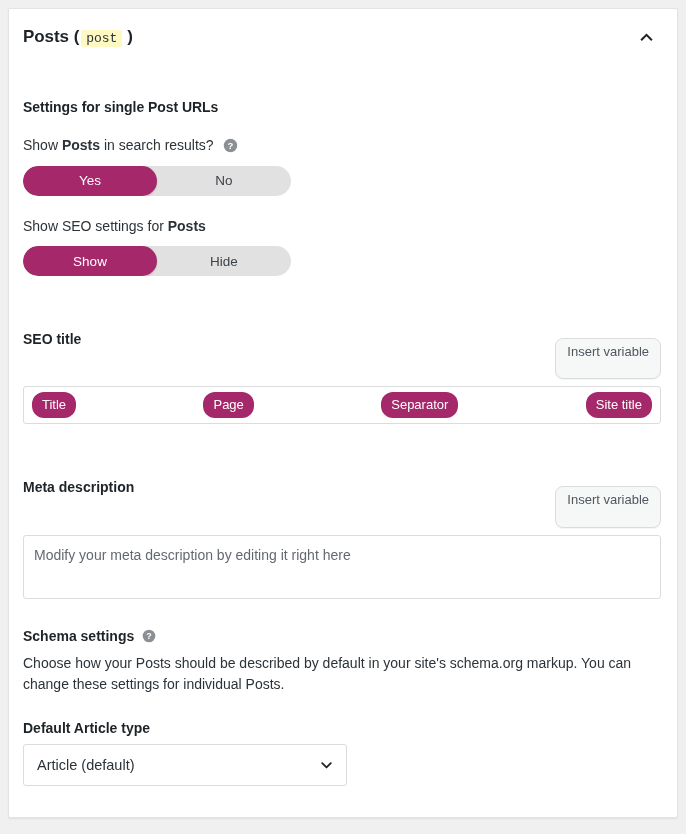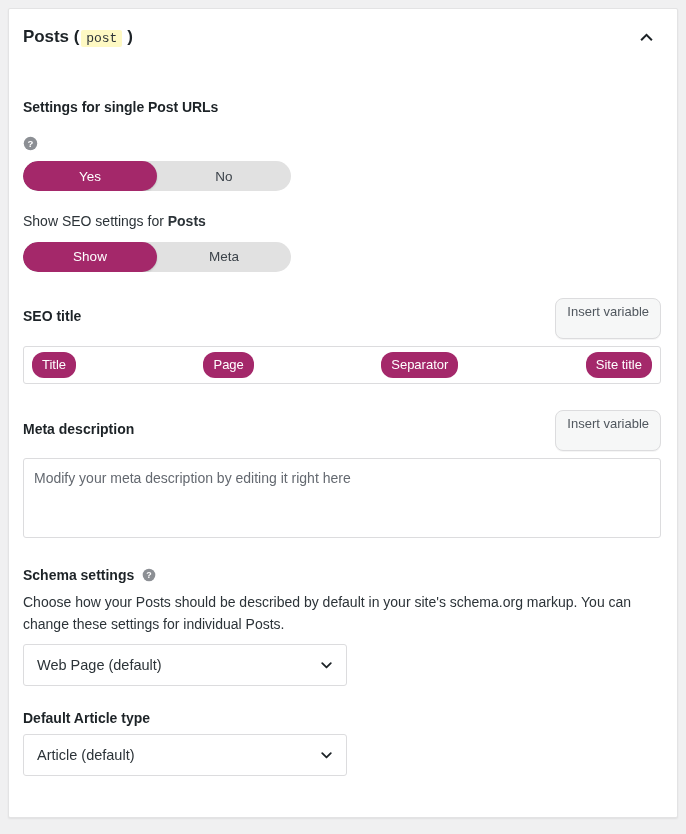--- a/index.html
+++ b/index.html
@@ -153,20 +153,21 @@
     font-family: "Liberation Sans", sans-serif;
     font-size: 13px;
     color: #50575e;
     background: #f6f7f7;
     border: 1px solid #dcdcde;
     border-radius: 8px;
     padding: 6px 11px 19px;
     cursor: pointer;
     line-height: 1.1;
     box-shadow: 0 1px 0 rgba(0,0,0,0.04);
+    margin-top: 36px;
   }
 
   
   .pill-input {
     margin-top: 7px;
     border: 1px solid #dcdcde;
     border-radius: 3px;
     background: #fff;
     min-height: 34px;
     padding: 5px 8px;
@@ -184,21 +185,21 @@
     padding: 6px 10px 7px;
     border-radius: 12px;
     white-space: nowrap;
     cursor: pointer;
   }
 
   
   .meta-textarea {
     margin-top: 7px;
     width: 100%;
-    height: 80px;
+    height: 64px;
     border: 1px solid #dcdcde;
     border-radius: 3px;
     background: #fff;
     padding: 9px 10px;
     font-family: "Liberation Sans", sans-serif;
     font-size: 14px;
     color: #646970;
     resize: none;
     outline: none;
     line-height: 1.45;
@@ -277,39 +278,40 @@
       </svg>
     </span>
   </div>
 
   <div class="card-body">
 
     <div class="section-heading">Settings for single Post URLs</div>
 
     
     <div class="field-label">
+      <span><span>Show </span><b>Posts</b><span> in search results?</span></span>
       <span class="help-icon">
         <svg width="15" height="15" viewBox="0 0 16 16" aria-hidden="true">
           <circle cx="8" cy="8" r="7.2" fill="#8c8f94"></circle>
           <text x="8" y="11.6" text-anchor="middle" font-family="Liberation Sans, sans-serif" font-size="10.2" font-weight="700" fill="#ffffff">?</text>
         </svg>
       </span>
     </div>
     <div class="toggle">
       <div class="toggle-opt active">Yes</div>
       <div class="toggle-opt">No</div>
     </div>
 
     
     <div class="field-label">
       <span><span>Show SEO settings for </span><b>Posts</b></span>
     </div>
     <div class="toggle">
       <div class="toggle-opt active">Show</div>
-      <div class="toggle-opt">Meta</div>
+      <div class="toggle-opt">Hide</div>
     </div>
 
     
     <div class="field-row">
       <span class="strong-label">SEO title</span>
       <button class="insert-var-btn">Insert variable</button>
     </div>
     <div class="pill-input">
       <span class="pill">Title</span>
       <span class="pill">Page</span>
@@ -329,28 +331,20 @@
       <span>Schema settings</span>
       <span class="help-icon">
         <svg width="14" height="14" viewBox="0 0 16 16" aria-hidden="true">
           <circle cx="8" cy="8" r="7.2" fill="#8c8f94"></circle>
           <text x="8" y="11.6" text-anchor="middle" font-family="Liberation Sans, sans-serif" font-size="10.2" font-weight="700" fill="#ffffff">?</text>
         </svg>
       </span>
     </div>
     <div class="schema-desc">Choose how your Posts should be described by default in your site's schema.org markup. You can change these settings for individual Posts.</div>
 
-    <div class="select-wrap">
-      <div class="select-box">Web Page (default)</div>
-      <span class="select-chevron">
-        <svg width="15" height="15" viewBox="0 0 16 16" aria-hidden="true">
-          <path d="M3.4 6 L8 10.6 L12.6 6" fill="none" stroke="#1d2327" stroke-width="1.9" stroke-linecap="round" stroke-linejoin="round"></path>
-        </svg>
-      </span>
-    </div>
 
     <div class="select-label">Default Article type</div>
     <div class="select-wrap">
       <div class="select-box">Article (default)</div>
       <span class="select-chevron">
         <svg width="15" height="15" viewBox="0 0 16 16" aria-hidden="true">
           <path d="M3.4 6 L8 10.6 L12.6 6" fill="none" stroke="#1d2327" stroke-width="1.9" stroke-linecap="round" stroke-linejoin="round"></path>
         </svg>
       </span>
     </div>

